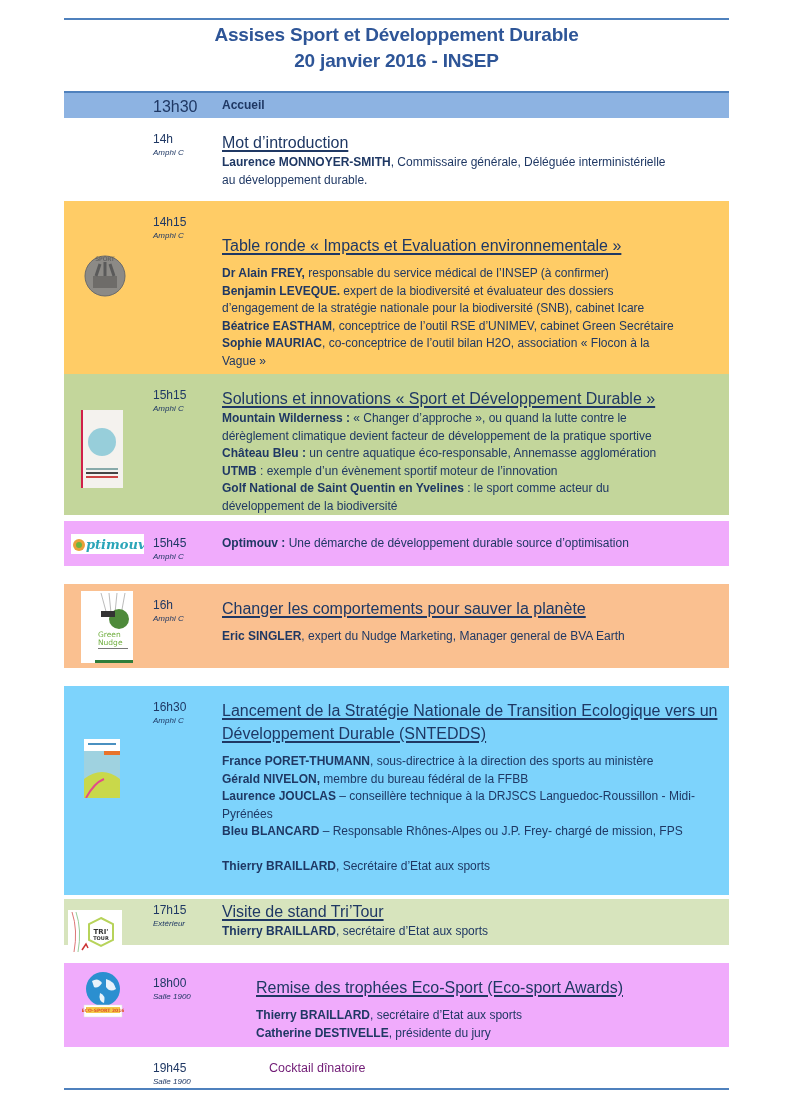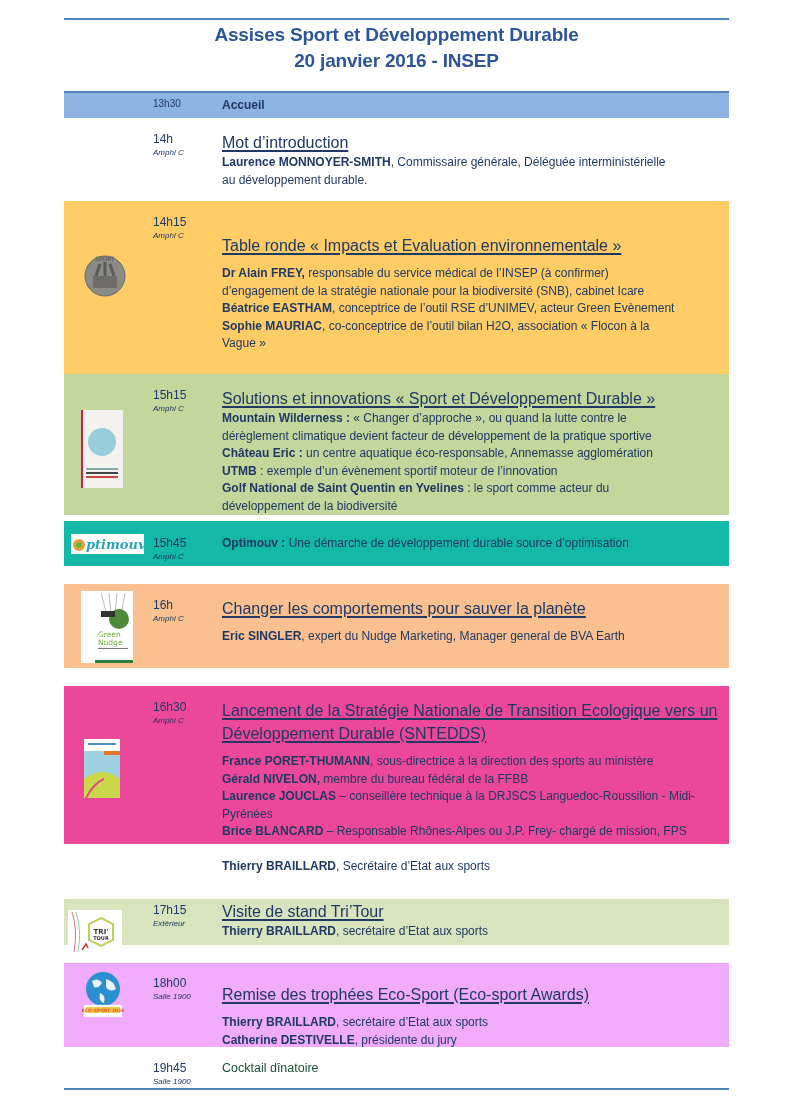--- a/index.html
+++ b/index.html
@@ -10,35 +10,35 @@
            font-weight: bold; color: #2E5597; font-size: 19px; letter-spacing: -0.2px; }
   .block { position: absolute; left: 64px; width: 665px; box-sizing: border-box; }
   .time { position: absolute; left: 89px; font-size: 12px; color: #1F3864; }
   .time .t { display: block; line-height: 14px; }
   .time .room { display: block; font-size: 8px; font-style: italic; line-height: 10px; margin-top: 2px; }
   .content { position: absolute; left: 158px; width: 500px; font-size: 12px; line-height: 17.5px; color: #1F3864; }
   .heading { font-size: 16px; text-decoration: underline; text-decoration-thickness: 1.5px;
              text-underline-offset: 2px; line-height: 23px; color: #1F3864; cursor: pointer; }
   .line { display: block; }
   .line b { font-weight: bold; color: #1F3864; }
-  .plain { font-size: 12.5px; color: #14532d; }
+  .plain { font-size: 12.5px; color: #701a75; margin-left: 47px; }
   .thumb { position: absolute; }
   .gap { height: 8px; }
 </style>
 </head>
 <body>
 
 <div class="hr" style="top:18px;"></div>
 
 <div class="title" style="top:24px;">Assises Sport et Développement Durable</div>
 <div class="title" style="top:50px;">20 janvier 2016 - INSEP</div>
 
 <div class="hr" style="top:91px;"></div>
 <div class="block" style="top:93px;height:25px;background:#8DB3E2;">
-  <span class="time" style="top:5px;font-size:10px;">13h30</span>
+  <span class="time" style="top:5px;font-size:16px;">13h30</span>
   <span class="content" style="top:4px;font-weight:bold;">Accueil</span>
 </div>
 
 <div class="block" style="top:118px;height:82px;background:#ffffff;">
   <div class="time" style="top:14px;">
     <span class="t">14h</span>
     <span class="room">Amphi C</span>
   </div>
   <div class="content" style="top:13px;">
     <div class="heading">Mot d’introduction</div>
@@ -58,22 +58,23 @@
     </svg>
   </div>
   <div class="time" style="top:14px;">
     <span class="t">14h15</span>
     <span class="room">Amphi C</span>
   </div>
   <div class="content" style="top:13px;margin-top:20px;">
     <div class="heading">Table ronde « Impacts et Evaluation environnementale »</div>
     <div class="gap"></div>
     <span class="line"><b>Dr Alain FREY,</b><span> responsable du service médical de l’INSEP (à confirmer)</span></span>
+    <span class="line"><b>Benjamin LEVEQUE.</b><span> expert de la biodiversité et évaluateur des dossiers</span></span>
     <span class="line"><span>d’engagement de la stratégie nationale pour la biodiversité (SNB), cabinet Icare</span></span>
-    <span class="line"><b>Béatrice EASTHAM</b><span>, conceptrice de l’outil RSE d’UNIMEV, acteur Green Evènement</span></span>
+    <span class="line"><b>Béatrice EASTHAM</b><span>, conceptrice de l’outil RSE d’UNIMEV, cabinet Green Secrétaire</span></span>
     <span class="line"><b>Sophie MAURIAC</b><span>, co-conceptrice de l’outil bilan H2O, association « Flocon à la</span></span>
     <span class="line"><span>Vague »</span></span>
   </div>
 </div>
 
 <div class="block" style="top:374px;height:141px;background:#C3D69B;">
   <div class="thumb" style="left:17px;top:36px;width:40px;height:78px;background:#f4f2ee;border-left:2px solid #d0204a;">
     <svg width="38" height="78" viewBox="0 0 38 78">
       <circle cx="19" cy="32" r="14" fill="#7fc4d4" opacity="0.8"></circle>
       <rect x="3" y="58" width="32" height="2" fill="#8aa"></rect>
@@ -82,28 +83,28 @@
     </svg>
   </div>
   <div class="time" style="top:14px;">
     <span class="t">15h15</span>
     <span class="room">Amphi C</span>
   </div>
   <div class="content" style="top:13px;width:510px;">
     <div class="heading">Solutions et innovations « Sport et Développement Durable »</div>
     <span class="line"><b>Mountain Wilderness :</b><span> « Changer d’approche », ou quand la lutte contre le</span></span>
     <span class="line"><span>dérèglement climatique devient facteur de développement de la pratique sportive</span></span>
-    <span class="line"><b>Château Eric :</b><span> un centre aquatique éco-responsable, Annemasse agglomération</span></span>
+    <span class="line"><b>Château Bleu :</b><span> un centre aquatique éco-responsable, Annemasse agglomération</span></span>
     <span class="line"><b>UTMB</b><span> : exemple d’un évènement sportif moteur de l’innovation</span></span>
     <span class="line"><b>Golf National de Saint Quentin en Yvelines</b><span> : le sport comme acteur du</span></span>
     <span class="line"><span>développement de la biodiversité</span></span>
   </div>
 </div>
 
-<div class="block" style="top:521px;height:45px;background:#14b8a6;">
+<div class="block" style="top:521px;height:45px;background:#f0abfc;">
   <div class="thumb" style="left:7px;top:13px;width:73px;height:20px;background:#ffffff;">
     <svg width="73" height="20" viewBox="0 0 73 20">
       <circle cx="8" cy="11" r="6" fill="#e9a03a"></circle>
       <circle cx="8" cy="11" r="3" fill="#6cb33f"></circle>
       <text x="15" y="15" font-size="13" font-style="italic" font-weight="bold" fill="#2aa5b8" font-family="DejaVu Serif, serif">ptimouv</text>
     </svg>
   </div>
   <div class="time" style="top:15px;">
     <span class="t">15h45</span>
     <span class="room">Amphi C</span>
@@ -129,42 +130,42 @@
     <span class="t">16h</span>
     <span class="room">Amphi C</span>
   </div>
   <div class="content" style="top:13px;">
     <div class="heading">Changer les comportements pour sauver la planète</div>
     <div class="gap"></div>
     <span class="line"><b>Eric SINGLER</b><span>, expert du Nudge Marketing, Manager general de BVA Earth</span></span>
   </div>
 </div>
 
-<div class="block" style="top:686px;height:158px;background:#ec4899;">
+<div class="block" style="top:686px;height:209px;background:#7dd3fc;">
   <div class="thumb" style="left:20px;top:53px;width:36px;height:59px;background:#9fd2e0;">
     <svg width="36" height="59" viewBox="0 0 36 59">
       <rect x="0" y="0" width="36" height="12" fill="#ffffff"></rect>
       <rect x="4" y="4" width="28" height="2" fill="#4a90c0"></rect>
       <rect x="20" y="12" width="16" height="4" fill="#e8732a"></rect>
       <path d="M0 40 Q18 26 36 40 L36 59 L0 59 Z" fill="#c9d84a"></path>
       <path d="M2 59 Q10 44 20 40" stroke="#e24a8a" stroke-width="2" fill="none"></path>
     </svg>
   </div>
   <div class="time" style="top:14px;">
     <span class="t">16h30</span>
     <span class="room">Amphi C</span>
   </div>
   <div class="content" style="top:13px;width:510px;">
     <div class="heading">Lancement de la Stratégie Nationale de Transition Ecologique vers un Développement Durable (SNTEDDS)</div>
     <div class="gap"></div>
     <span class="line"><b>France PORET-THUMANN</b><span>, sous-directrice à la direction des sports au ministère</span></span>
     <span class="line"><b>Gérald NIVELON,</b><span> membre du bureau fédéral de la FFBB</span></span>
     <span class="line"><b>Laurence JOUCLAS</b><span> – conseillère technique à la DRJSCS Languedoc-Roussillon - Midi-</span></span>
     <span class="line"><span>Pyrénées</span></span>
-    <span class="line"><b>Brice BLANCARD</b><span> – Responsable Rhônes-Alpes ou J.P. Frey- chargé de mission, FPS</span></span>
+    <span class="line"><b>Bleu BLANCARD</b><span> – Responsable Rhônes-Alpes ou J.P. Frey- chargé de mission, FPS</span></span>
     <span class="line" style="height:17.5px;"></span>
     <span class="line"><b>Thierry BRAILLARD</b><span>, Secrétaire d’Etat aux sports</span></span>
   </div>
 </div>
 
 <div class="block" style="top:899px;height:46px;background:#D7E4BD;">
   <div class="thumb" style="left:4px;top:11px;width:54px;height:44px;background:#ffffff;">
     <svg width="54" height="44" viewBox="0 0 54 44">
       <path d="M4 2 Q10 20 6 42" stroke="#d77" stroke-width="1" fill="none"></path>
       <path d="M8 2 Q14 20 10 42" stroke="#9c9" stroke-width="1" fill="none"></path>
@@ -193,21 +194,21 @@
       <path d="M18 22 Q24 24 22 32 Q16 30 18 22 Z" fill="#e8f3fb"></path>
       <rect x="2" y="34" width="38" height="12" fill="#ffffff" stroke="#ddd" stroke-width="0.5"></rect>
       <rect x="4" y="36" width="34" height="6" fill="#f3c94a"></rect>
       <text x="21" y="41" text-anchor="middle" font-size="4.5" font-weight="bold" fill="#e0532a" font-family="DejaVu Sans, sans-serif">ECO-SPORT 2016</text>
     </svg>
   </div>
   <div class="time" style="top:13px;">
     <span class="t">18h00</span>
     <span class="room">Salle 1900</span>
   </div>
-  <div class="content" style="top:20px;">
+  <div class="content" style="top:13px;margin-left:34px;">
     <div class="heading">Remise des trophées Eco-Sport (Eco-sport Awards)</div>
     <div class="gap"></div>
     <span class="line"><b>Thierry BRAILLARD</b><span>, secrétaire d’Etat aux sports</span></span>
     <span class="line"><b>Catherine DESTIVELLE</b><span>, présidente du jury</span></span>
   </div>
 </div>
 
 <div class="block" style="top:1047px;height:40px;background:#ffffff;">
   <div class="time" style="top:14px;">
     <span class="t">19h45</span>

